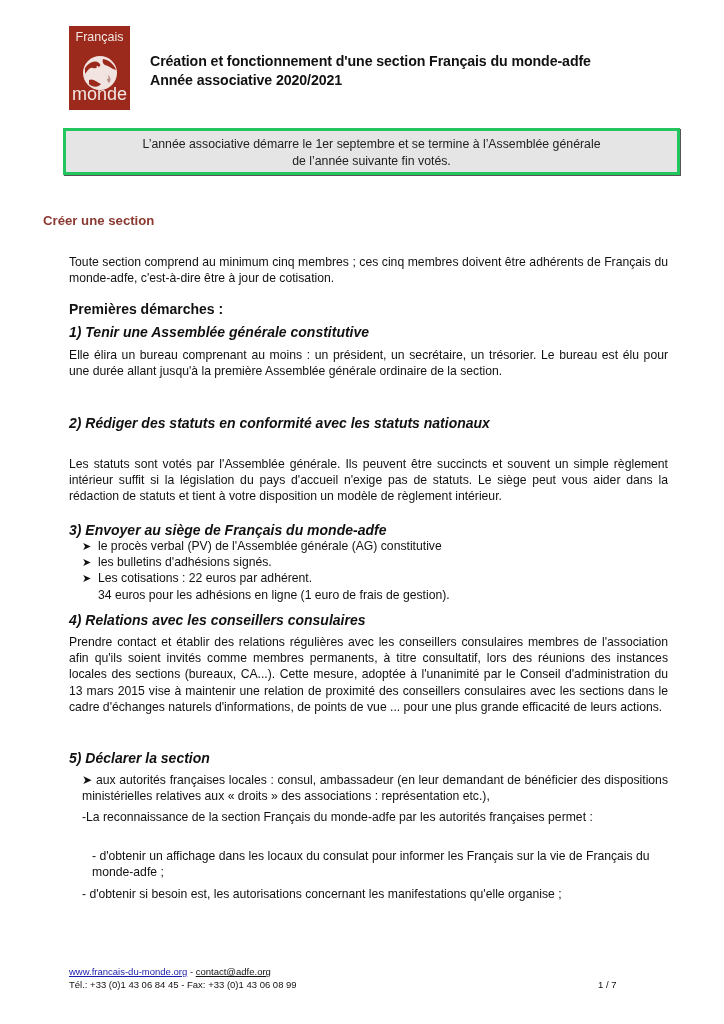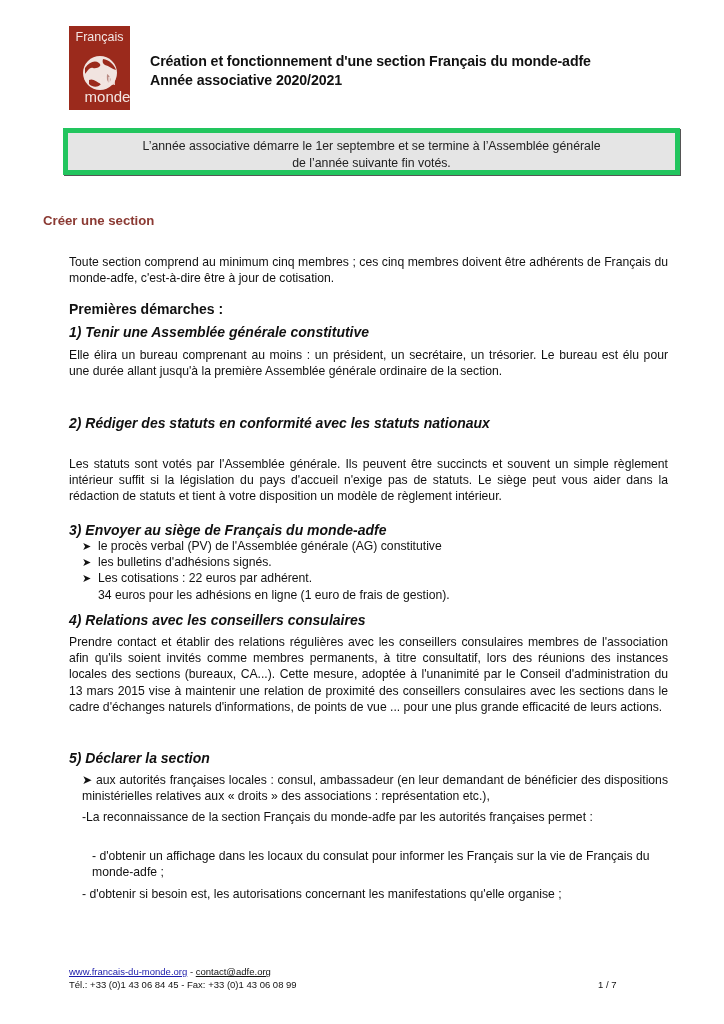--- a/index.html
+++ b/index.html
@@ -4,30 +4,30 @@
 <style>
   html, body { margin: 0; padding: 0; background: #ffffff; }
   body { width: 724px; height: 1024px; position: relative; overflow: hidden;
          font-family: "Liberation Sans", sans-serif; color: #111; }
   .abs { position: absolute; }
 
   
   .logo { left: 69px; top: 26px; width: 61px; height: 84px; background: #9b2a1c;
           color: #f3e6e2; text-align: center; }
   .logo .top { position: absolute; top: 4px; left: 0; width: 100%; font-size: 12.5px; }
-  .logo .bottom { position: absolute; bottom: 5px; left: 0; width: 100%; font-size: 15px; padding-left: 8px; }
+  .logo .bottom { position: absolute; bottom: 5px; left: 0; width: 100%; font-size: 18px; }
   .logo svg { position: absolute; left: 12px; top: 28px; }
 
   
   .title { left: 150px; top: 52px; font-family: "Liberation Sans", sans-serif; font-weight: bold;
            font-size: 14.2px; line-height: 19px; color: #111; letter-spacing: -0.1px; }
 
   
   .infobox { left: 63px; top: 128px; width: 617px; height: 47px; background: #e5e5e5;
-             border: 5px solid #22c55e; box-shadow: 1px 1px 0 #555; text-align: center;
+             border: 3px solid #22c55e; box-shadow: 1px 1px 0 #555; text-align: center;
              font-size: 12.3px; line-height: 17px; color: #222; box-sizing: border-box; padding-top: 5px; }
 
   
   .h-section { left: 43px; top: 213px; font-weight: bold; font-size: 13.2px; color: #8b3a33; }
 
   .para { left: 69px; width: 599px; font-size: 12.2px; line-height: 16.2px; text-align: justify; color: #111; }
   .para.left { text-align: left; }
   .sub { left: 69px; font-weight: bold; font-size: 14px; }
   .sub.it { font-style: italic; }
 

